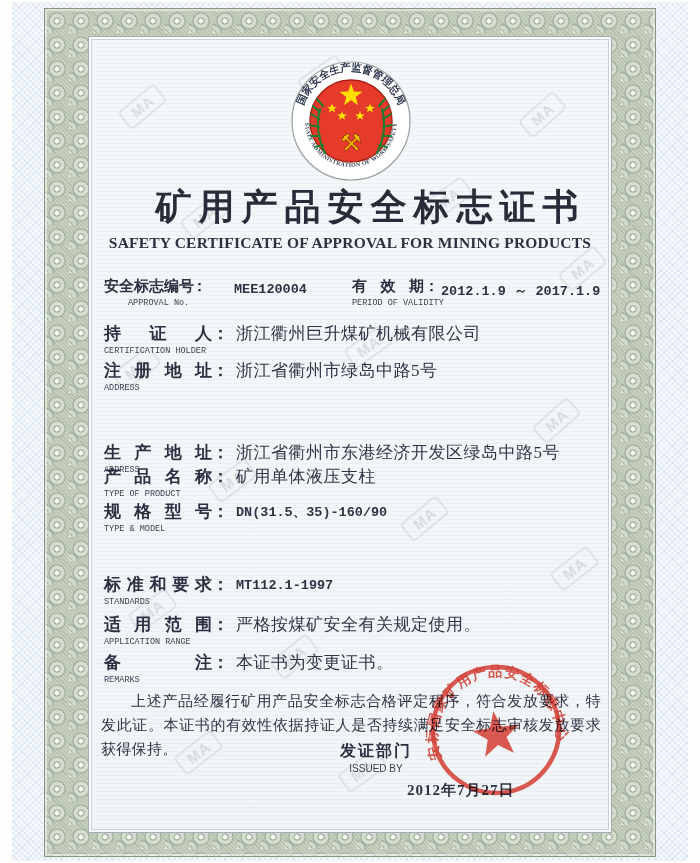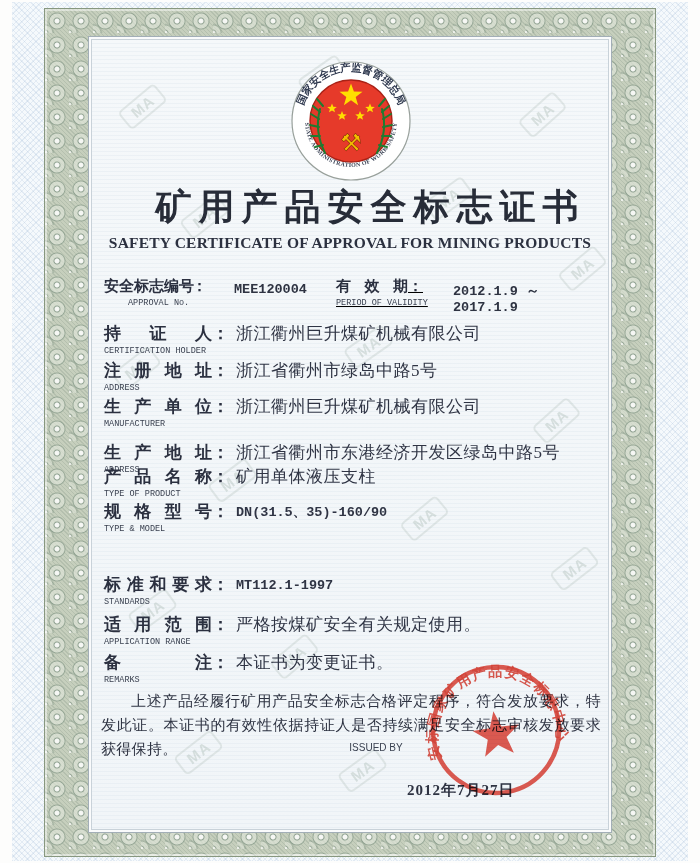--- a/index.html
+++ b/index.html
@@ -136,38 +136,34 @@
 
   <div class="title">矿用产品安全标志证书</div>
   <div class="subtitle">SAFETY CERTIFICATE OF APPROVAL FOR MINING PRODUCTS</div>
 
   <div class="abs" style="left:15px;top:240px;white-space:nowrap;">
     <span class="hdr-lz jlabel" style="width:88px;">安全标志编号</span><span class="hdr-lz">：</span>
     <div class="le" style="margin-top:2px;margin-left:24px;">APPROVAL No.</div>
   </div>
   <div class="abs hdr-val" style="left:145px;top:245px;">MEE120004</div>
 
-  <div class="abs" style="left:247px;top:240px;white-space:nowrap;text-decoration:underline;">
+  <div class="abs" style="left:263px;top:240px;white-space:nowrap;">
     <span class="hdr-lz jlabel" style="width:72px;">有效期</span><span class="hdr-lz">：</span>
     <div class="le" style="margin-top:2px;">PERIOD OF VALIDITY</div>
   </div>
-  <div class="abs hdr-val" style="left:364px;top:245px;">2012.1.9 ～ 2017.1.9</div>
+  <div class="abs hdr-val" style="left:352px;top:245px;">2012.1.9 ～ 2017.1.9</div>
 
   <div class="frow" style="top:285px;">
     <span class="jlabel">持证人</span><span class="colon">：</span><span class="val">浙江衢州巨升煤矿机械有限公司</span>
     <div class="le">CERTIFICATION HOLDER</div>
   </div>
   <div class="frow" style="top:322px;">
     <span class="jlabel">注册地址</span><span class="colon">：</span><span class="val">浙江省衢州市绿岛中路5号</span>
     <div class="le">ADDRESS</div>
   </div>
-  <div class="frow" style="top:358px;">
-    <span class="jlabel">生产单位</span><span class="colon">：</span><span class="val">浙江衢州巨升煤矿机械有限公司</span>
-    <div class="le">MANUFACTURER</div>
-  </div>
   <div class="frow" style="top:404px;">
     <span class="jlabel">生产地址</span><span class="colon">：</span><span class="val">浙江省衢州市东港经济开发区绿岛中路5号</span>
     <div class="le">ADDRESS</div>
   </div>
   <div class="frow" style="top:428px;">
     <span class="jlabel">产品名称</span><span class="colon">：</span><span class="val">矿用单体液压支柱</span>
     <div class="le">TYPE OF PRODUCT</div>
   </div>
   <div class="frow" style="top:463px;">
     <span class="jlabel">规格型号</span><span class="colon">：</span><span class="val mono">DN(31.5、35)-160/90</span>
@@ -182,20 +178,21 @@
     <div class="le">APPLICATION RANGE</div>
   </div>
   <div class="frow" style="top:614px;">
     <span class="jlabel">备注</span><span class="colon">：</span><span class="val">本证书为变更证书。</span>
     <div class="le">REMARKS</div>
   </div>
 
   <div class="statement">上述产品经履行矿用产品安全标志合格评定程序，符合发放要求，特发此证。本证书的有效性依据持证人是否持续满足安全标志审核发放要求获得保持。</div>
 
   <div class="issuer">
+    <div class="zh">发证部门</div>
     <div class="en">ISSUED BY</div>
   </div>
   <div class="issue-date">2012年7月27日</div>
 
   <svg class="stamp" width="150" height="150" viewBox="0 0 150 150">
     <defs>
       <path id="sealArc" d="M 18,100 A 60,60 0 1 1 132,100" fill="none"></path>
     </defs>
     <circle cx="75" cy="75" r="63" fill="none" stroke="#e2453a" stroke-width="4.5" opacity="0.88"></circle>
     <polygon fill="#e2453a" opacity="0.88" points="75,56 80.9,72.4 98.3,72.8 84.5,83.4 89.5,100.1 75,90.2 60.5,100.1 65.5,83.4 51.7,72.8 69.1,72.4"></polygon>

